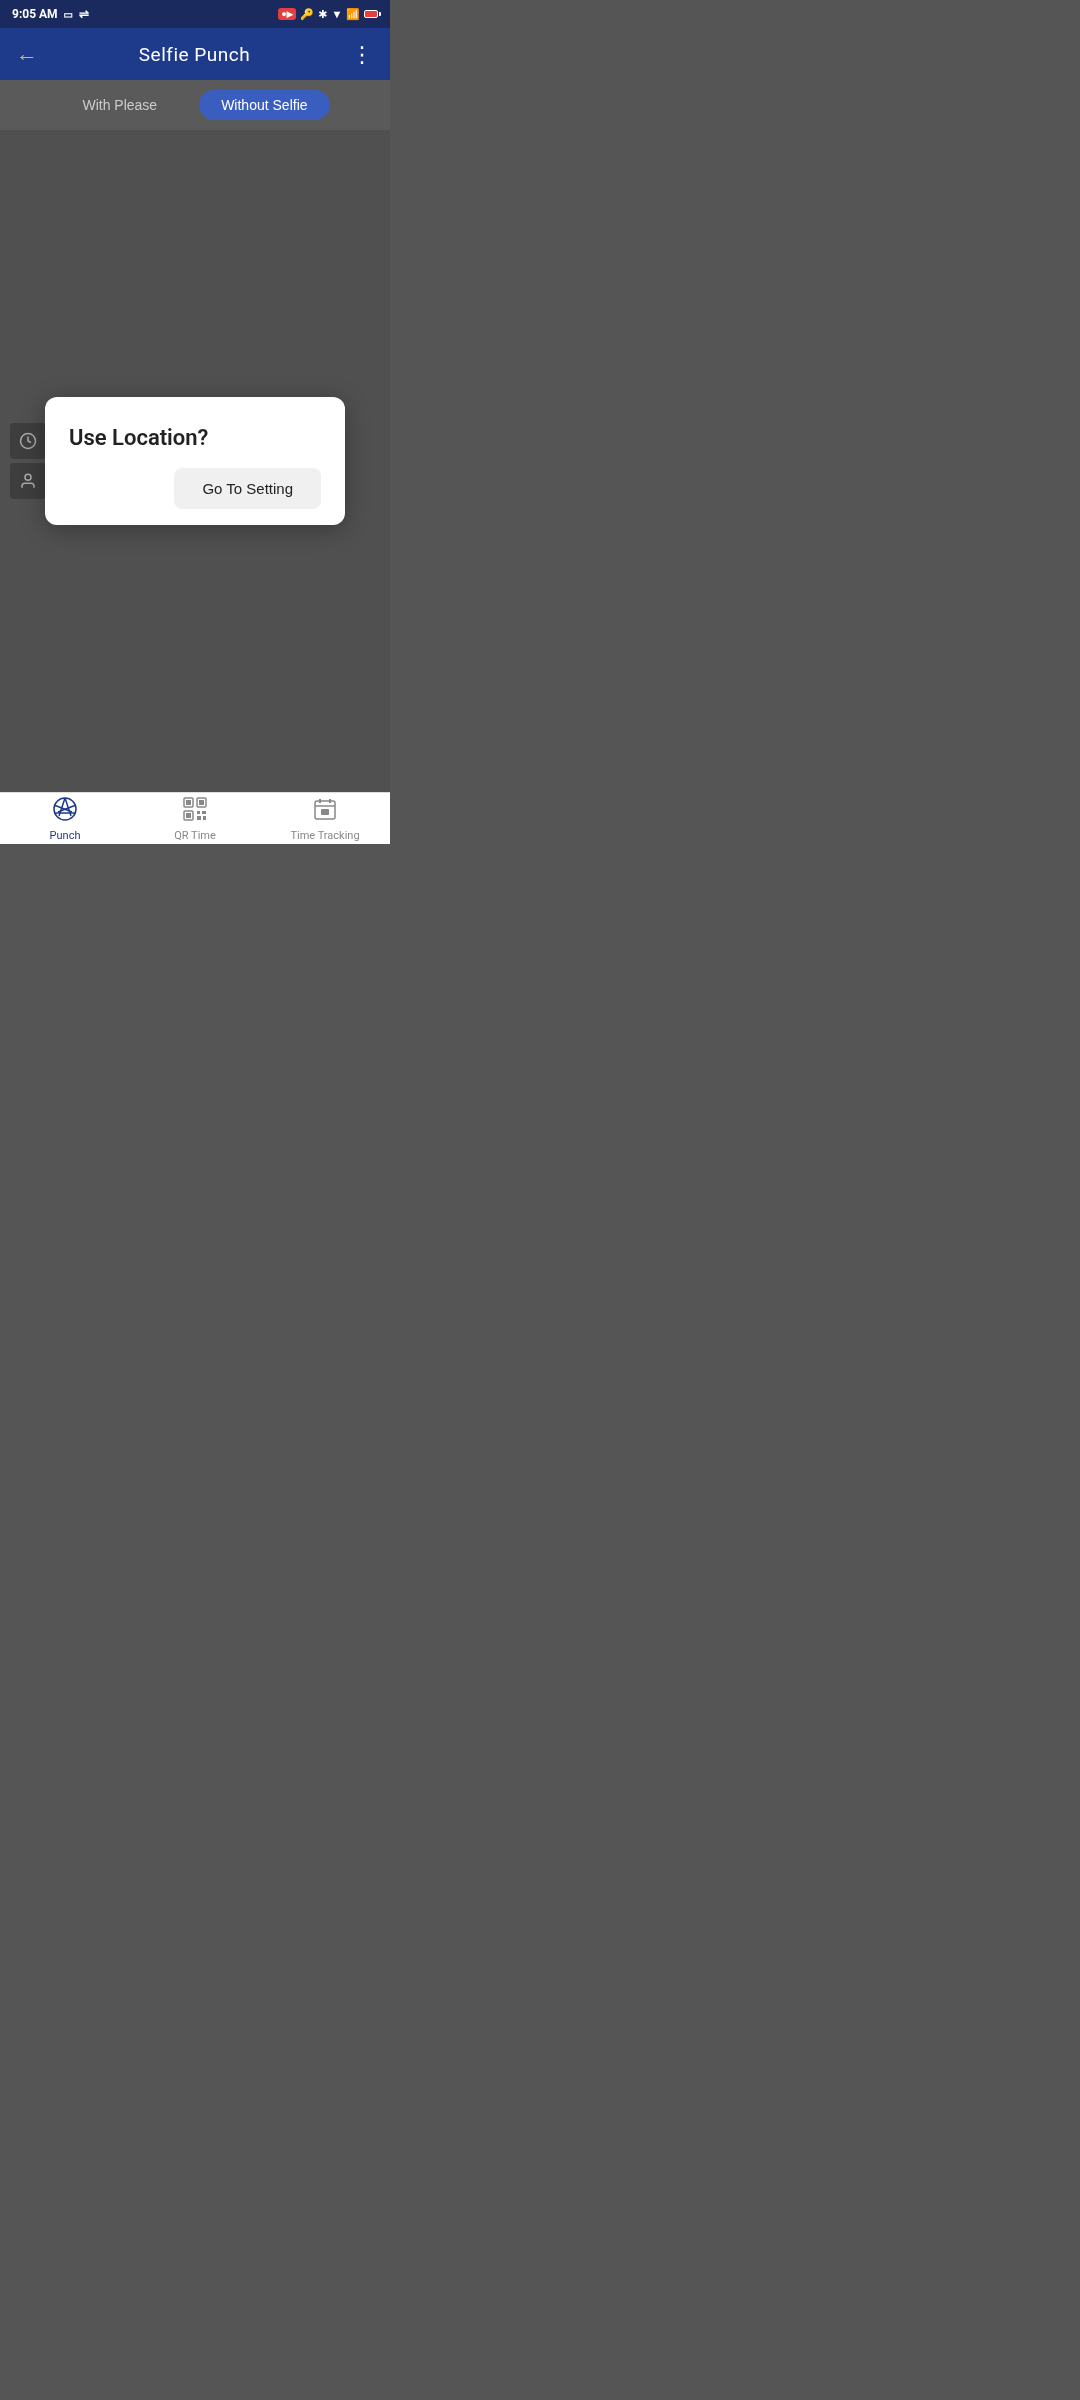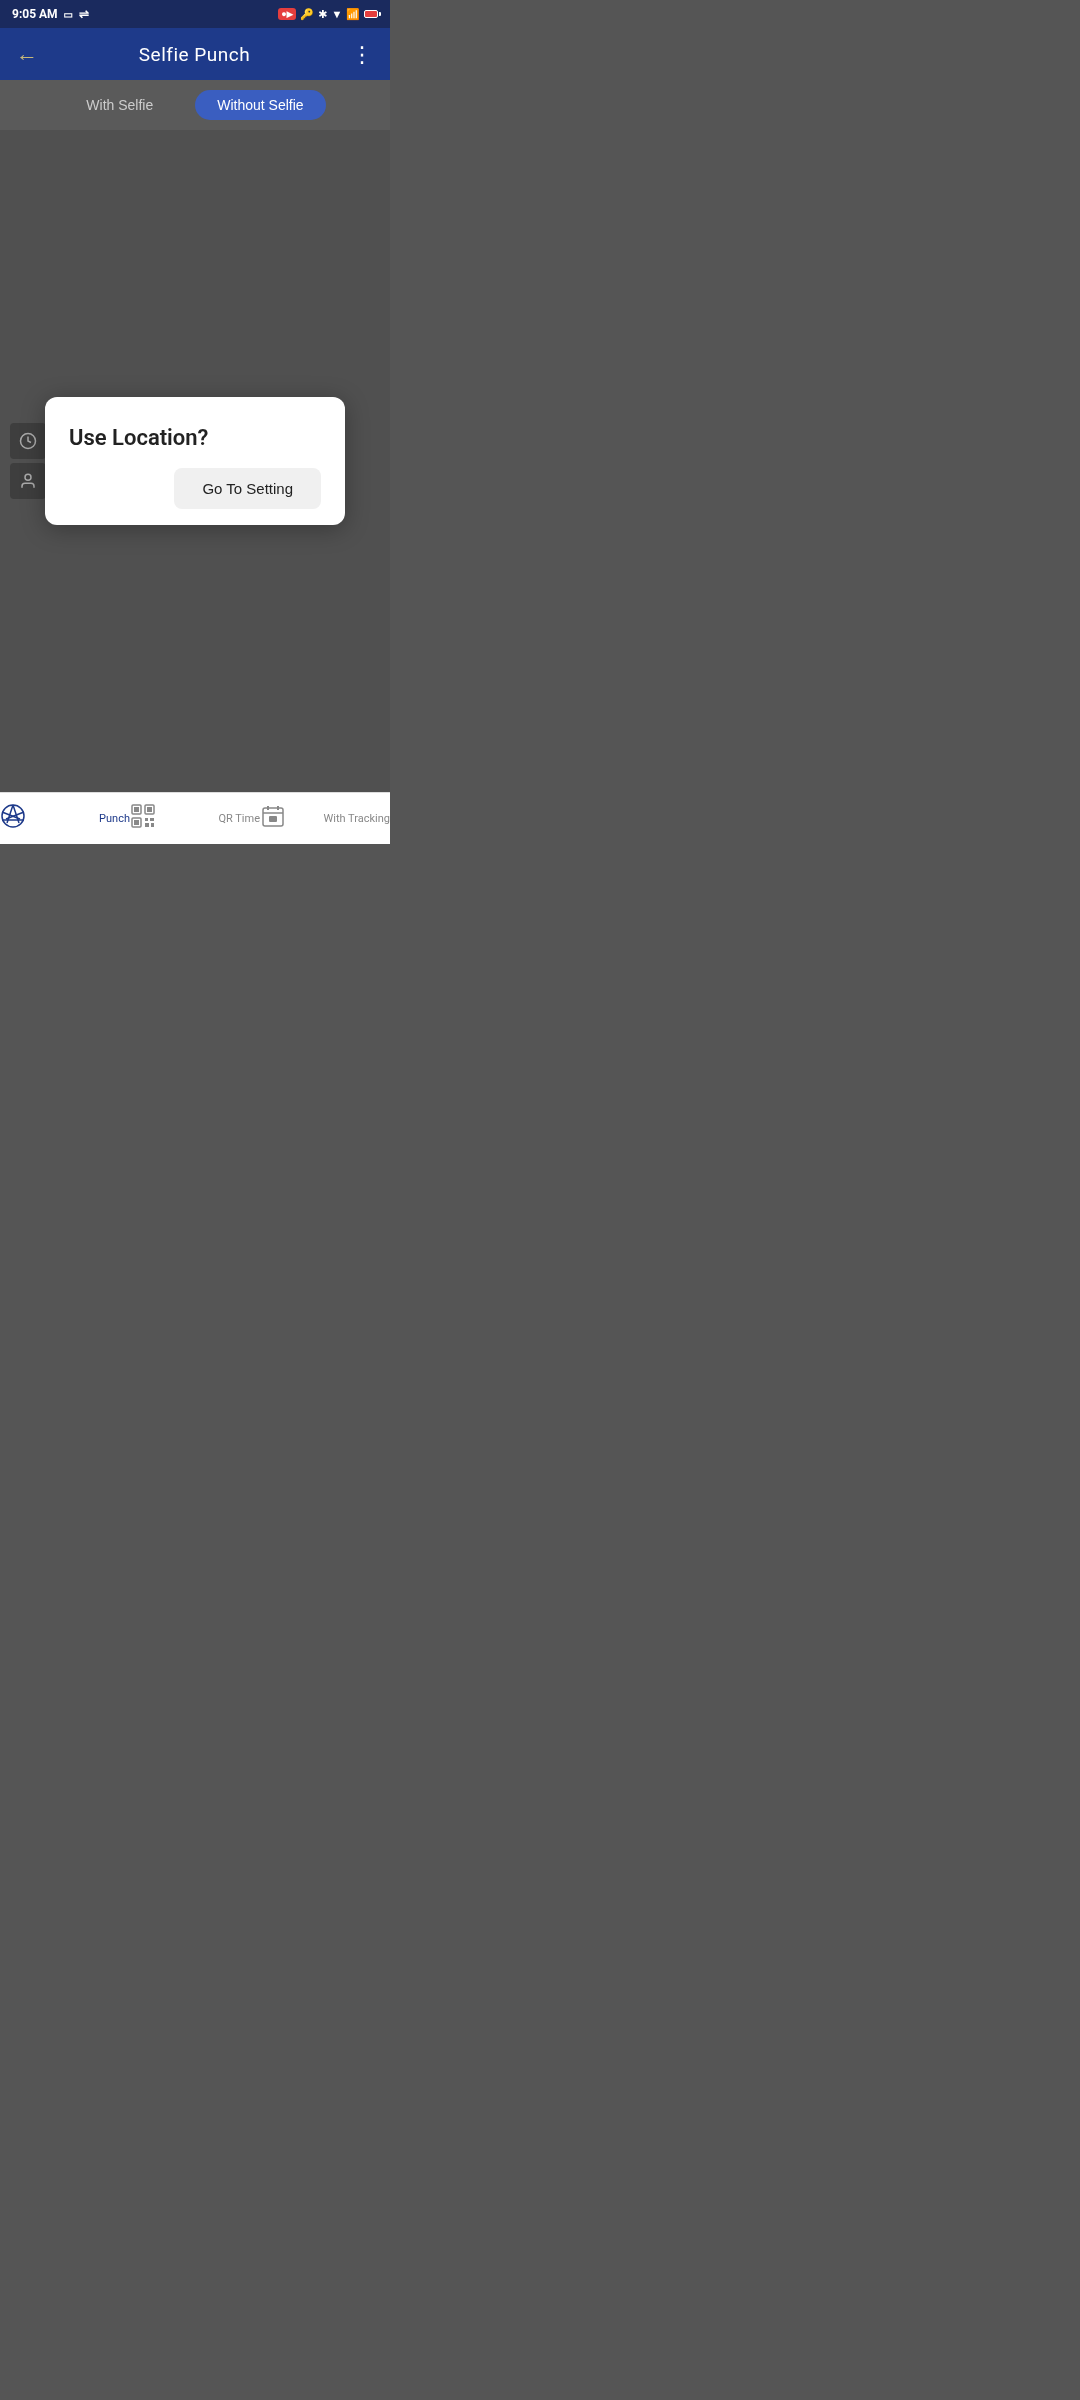--- a/index.html
+++ b/index.html
@@ -177,23 +177,23 @@
       width: 100%;
       height: 52px;
       background: #fff;
       display: flex;
       align-items: center;
       justify-content: space-around;
       border-top: 1px solid #ddd;
     }
     .nav-item {
       display: flex;
-      flex-direction: row;
-      align-items: center;
-      justify-content: space-between;
+      flex-direction: column;
+      align-items: center;
+      justify-content: center;
       gap: 2px;
       cursor: pointer;
       flex: 1;
     }
     .nav-icon {
       font-size: 22px;
     }
     .nav-label {
       font-size: 11px;
     }
@@ -247,21 +247,21 @@
   </div>
 </div>
 
 <div class="app-bar">
   <div class="back-btn">←</div>
   <div class="app-bar-title">Selfie Punch</div>
   <div class="more-btn">⋮</div>
 </div>
 
 <div class="tab-row">
-  <button class="tab-btn inactive">With Selfie</button>
+  <button class="tab-btn inactive">With Please</button>
   <button class="tab-btn active">Without Selfie</button>
 </div>
 
 <div class="main-content">
 
   <div class="side-icons">
     <div class="side-icon-box">
       <svg width="18" height="18" viewBox="0 0 24 24" fill="none" stroke="#aaa" stroke-width="2">
         <circle cx="12" cy="12" r="10"></circle>
         <polyline points="12 6 12 12 16 14"></polyline>
@@ -324,16 +324,16 @@
   <div class="nav-item inactive">
     <div class="nav-icon">
       <svg width="26" height="26" viewBox="0 0 26 26" fill="none">
         <rect x="3" y="5" width="20" height="18" rx="2" stroke="#888" stroke-width="1.5"></rect>
         <line x1="3" y1="10" x2="23" y2="10" stroke="#888" stroke-width="1.5"></line>
         <line x1="8" y1="3" x2="8" y2="7" stroke="#888" stroke-width="2"></line>
         <line x1="18" y1="3" x2="18" y2="7" stroke="#888" stroke-width="2"></line>
         <rect x="9" y="13" width="8" height="6" rx="1" fill="#888"></rect>
       </svg>
     </div>
-    <span class="nav-label">With Tracking</span>
+    <span class="nav-label">Time Tracking</span>
   </div>
 
 </div>
 
 </body></html>

